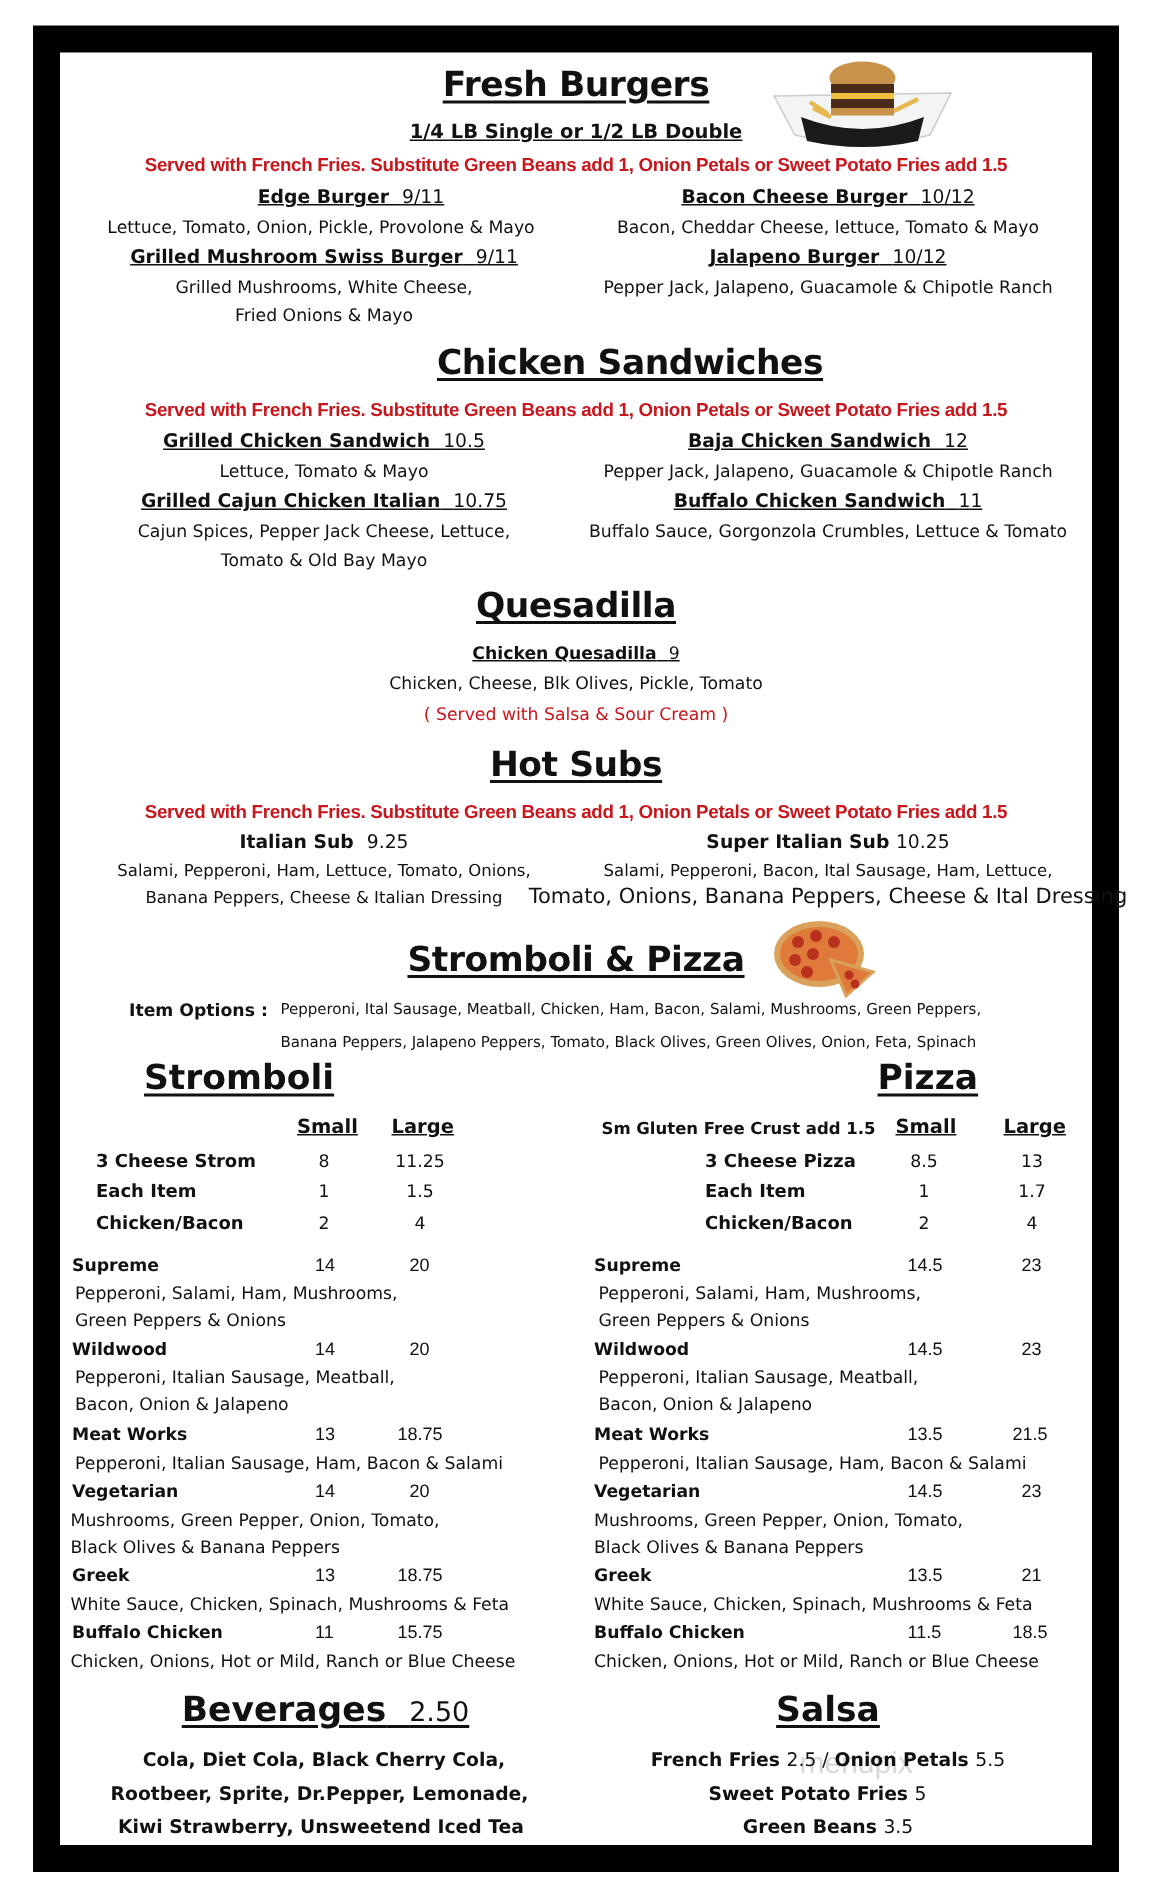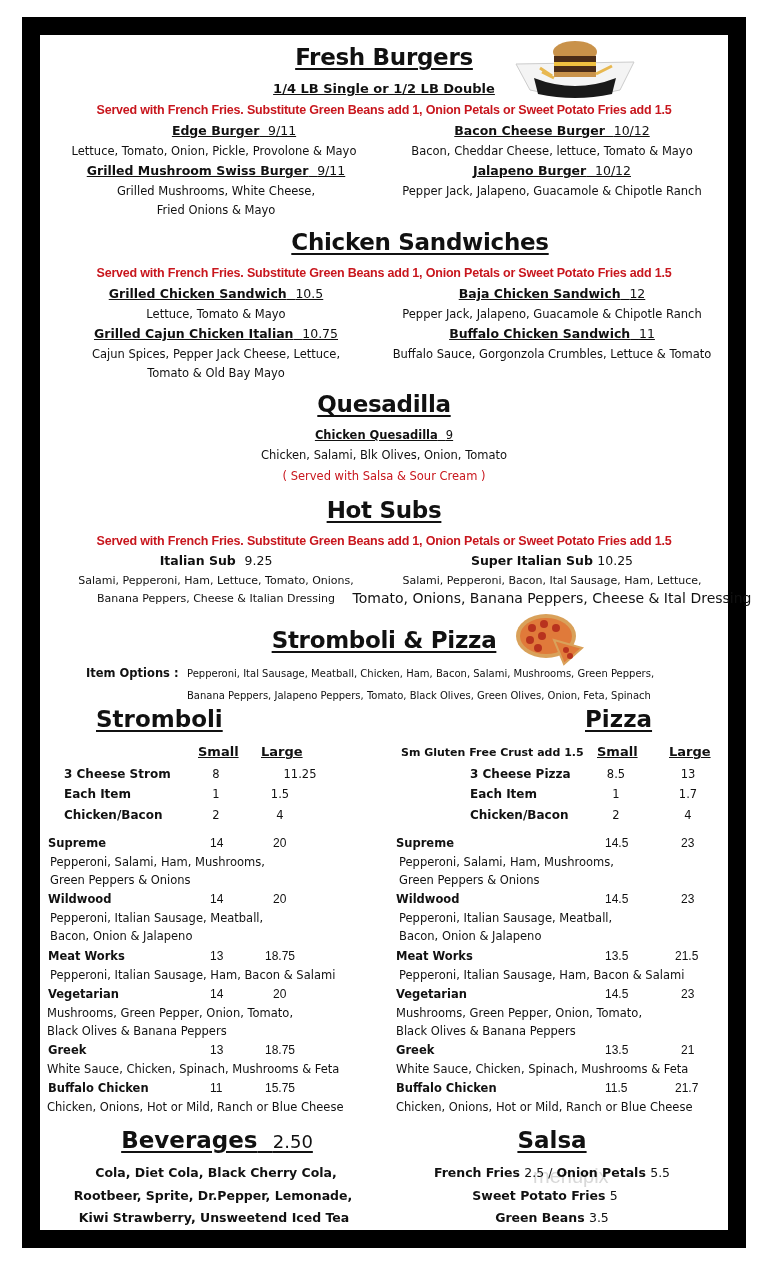--- a/index.html
+++ b/index.html
@@ -66,21 +66,21 @@
 <div class="abs desc c" style="left:216px;top:345px;">Cajun Spices, Pepper Jack Cheese, Lettuce,</div>
 <div class="abs desc c" style="left:216px;top:364px;">Tomato &amp; Old Bay Mayo</div>
 
 <div class="abs item c" style="left:552px;top:286px;"><span>Baja Chicken Sandwich</span>&nbsp;&nbsp;<span class="price">12</span></div>
 <div class="abs desc c" style="left:552px;top:305px;">Pepper Jack, Jalapeno, Guacamole &amp; Chipotle Ranch</div>
 <div class="abs item c" style="left:552px;top:326px;"><span>Buffalo Chicken Sandwich</span>&nbsp;&nbsp;<span class="price">11</span></div>
 <div class="abs desc c" style="left:552px;top:345px;">Buffalo Sauce, Gorgonzola Crumbles, Lettuce &amp; Tomato</div>
 
 <div class="abs h1 c" style="left:384px;top:391px;">Quesadilla</div>
 <div class="abs c" style="left:384px;top:428px;font-size:11.5px;font-weight:bold;text-decoration:underline;"><span>Chicken Quesadilla</span>&nbsp;&nbsp;<span style="font-weight:normal">9</span></div>
-<div class="abs desc c" style="left:384px;top:446px;">Chicken, Salami, Blk Olives, Onion, Tomato</div>
+<div class="abs desc c" style="left:384px;top:446px;">Chicken, Cheese, Blk Olives, Pickle, Tomato</div>
 <div class="abs desc c" style="left:384px;top:467px;color:#c8161d;">( Served with Salsa &amp; Sour Cream )</div>
 
 <div class="abs h1 c" style="left:384px;top:497px;">Hot Subs</div>
 <div class="abs red c" style="left:384px;top:534px;">Served with French Fries. Substitute Green Beans add 1, Onion Petals or Sweet Potato Fries add 1.5</div>
 <div class="abs itemnu c" style="left:216px;top:553px;"><span>Italian Sub</span>&nbsp;&nbsp;<span class="price">9.25</span></div>
 <div class="abs desc c" style="left:216px;top:571px;font-size:11px;">Salami, Pepperoni, Ham, Lettuce, Tomato, Onions,</div>
 <div class="abs desc c" style="left:216px;top:589px;font-size:11px;">Banana Peppers, Cheese &amp; Italian Dressing</div>
 <div class="abs itemnu c" style="left:552px;top:553px;"><span>Super Italian Sub</span>&nbsp;<span class="price">10.25</span></div>
 <div class="abs desc c" style="left:552px;top:571px;font-size:11px;">Salami, Pepperoni, Bacon, Ital Sausage, Ham, Lettuce,</div>
 <div class="abs desc c" style="left:552px;top:589px;font-size:14px;">Tomato, Onions, Banana Peppers, Cheese &amp; Ital Dressing</div>
@@ -104,21 +104,21 @@
 <div class="abs" style="left:86px;top:666px;font-size:11.5px;font-weight:bold;">Item Options :</div>
 <div class="abs opt" style="left:187px;top:668px;">Pepperoni, Ital Sausage, Meatball, Chicken, Ham, Bacon, Salami, Mushrooms, Green Peppers,</div>
 <div class="abs opt" style="left:187px;top:690px;">Banana Peppers, Jalapeno Peppers, Tomato, Black Olives, Green Olives, Onion, Feta, Spinach</div>
 
 <div class="abs h2" style="left:96px;top:706px;">Stromboli</div>
 <div class="abs hdr" style="left:198px;top:744px;">Small</div>
 <div class="abs hdr" style="left:261px;top:744px;">Large</div>
 
 <div class="abs itemnu" style="left:64px;top:767px;font-size:12px;">3 Cheese Strom</div>
 <div class="abs sub c" style="left:216px;top:767px;">8</div>
-<div class="abs sub c" style="left:280px;top:767px;margin-left:20px;">11.25</div>
+<div class="abs sub c" style="left:280px;top:767px;">11.25</div>
 <div class="abs itemnu" style="left:64px;top:787px;font-size:12px;">Each Item</div>
 <div class="abs sub c" style="left:216px;top:787px;">1</div>
 <div class="abs sub c" style="left:280px;top:787px;">1.5</div>
 <div class="abs itemnu" style="left:64px;top:808px;font-size:12px;">Chicken/Bacon</div>
 <div class="abs sub c" style="left:216px;top:808px;">2</div>
 <div class="abs sub c" style="left:280px;top:808px;">4</div>
 
 <div class="abs tbl" style="left:48px;top:836px;"><b>Supreme</b></div>
 <div class="abs num" style="left:210px;top:836px;">14</div>
 <div class="abs num" style="left:273px;top:836px;">20</div>
@@ -190,21 +190,21 @@
 <div class="abs tbl" style="left:396px;top:1006px;">Mushrooms, Green Pepper, Onion, Tomato,</div>
 <div class="abs tbl" style="left:396px;top:1024px;">Black Olives &amp; Banana Peppers</div>
 
 <div class="abs tbl" style="left:396px;top:1043px;"><b>Greek</b></div>
 <div class="abs num" style="left:605px;top:1043px;">13.5</div>
 <div class="abs num" style="left:681px;top:1043px;">21</div>
 <div class="abs tbl" style="left:396px;top:1062px;">White Sauce, Chicken, Spinach, Mushrooms &amp; Feta</div>
 
 <div class="abs tbl" style="left:396px;top:1081px;"><b>Buffalo Chicken</b></div>
 <div class="abs num" style="left:605px;top:1081px;">11.5</div>
-<div class="abs num" style="left:675px;top:1081px;">21.7</div>
+<div class="abs num" style="left:675px;top:1081px;">18.5</div>
 <div class="abs tbl" style="left:396px;top:1100px;">Chicken, Onions, Hot or Mild, Ranch or Blue Cheese</div>
 
 <div class="abs c" style="left:217px;top:1127px;text-decoration:underline;text-decoration-thickness:2px;text-underline-offset:3px;"><span class="h2" style="text-decoration:none">Beverages</span>&nbsp;&nbsp;&nbsp;<span style="font-size:18px;">2.50</span></div>
 <div class="abs c" style="left:216px;top:1165px;font-size:12.5px;font-weight:bold;">Cola, Diet Cola, Black Cherry Cola,</div>
 <div class="abs c" style="left:213px;top:1188px;font-size:12.5px;font-weight:bold;">Rootbeer, Sprite, Dr.Pepper, Lemonade,</div>
 <div class="abs c" style="left:214px;top:1210px;font-size:12.5px;font-weight:bold;">Kiwi Strawberry, Unsweetend Iced Tea</div>
 
 <div class="abs h2 c" style="left:552px;top:1127px;">Salsa</div>
 <div class="wm">menupix</div>
 <div class="abs c" style="left:552px;top:1165px;font-size:12.5px;font-weight:bold;"><span>French Fries</span> <span style="font-weight:normal">2.5</span><span style="font-weight:normal"> / </span><span>Onion Petals</span> <span style="font-weight:normal">5.5</span></div>

